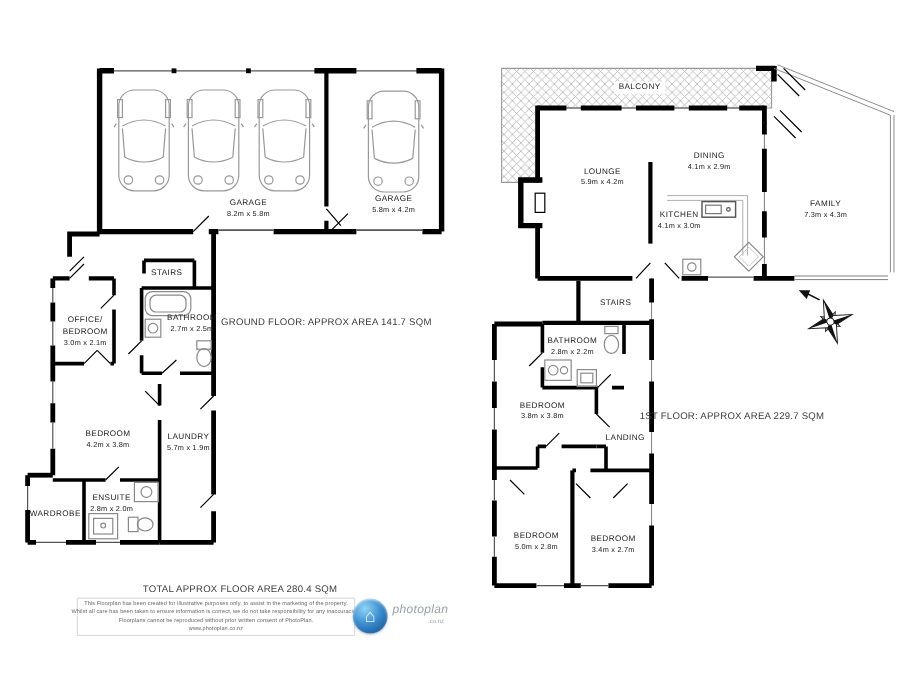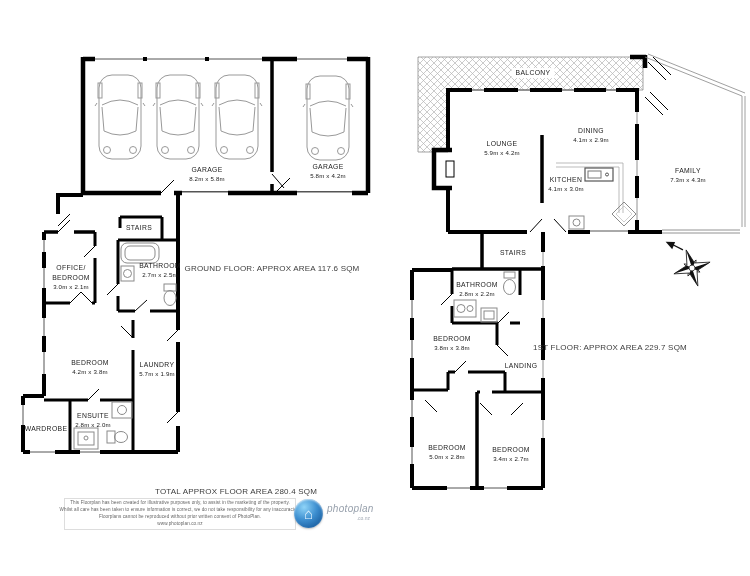--- a/index.html
+++ b/index.html
@@ -7,21 +7,21 @@
          font-family:"Liberation Sans", sans-serif;}
   svg{position:absolute;left:0;top:0;}
   .lbl{position:absolute;transform:translate(-50%,-50%);display:flex;flex-direction:column;
        align-items:center;text-align:center;color:#1a1a1a;font-size:6.8px;letter-spacing:.35px;
        line-height:1.45;white-space:nowrap;}
   .lbl .dims{font-size:6.1px;letter-spacing:.2px;}
   .lbl.onhatch{background:#fff;padding:0 4px;}
   .area-label{position:absolute;transform:translate(-50%,-50%);font-size:8px;color:#3c3c3c;
        letter-spacing:.2px;white-space:nowrap;}
   .total-label{position:absolute;transform:translate(-50%,-50%);font-size:8px;color:#3c3c3c;
-       letter-spacing:.2px;white-space:nowrap;margin-left:36px;}
+       letter-spacing:.2px;white-space:nowrap;}
   .disc-box{position:absolute;left:64px;top:498px;width:230px;height:30px;border:1px solid #ddd;
        display:flex;flex-direction:column;justify-content:center;align-items:center;}
   .disc-line{font-size:4.6px;color:#666;line-height:1.5;white-space:nowrap;letter-spacing:.1px;}
   .logo-circle{position:absolute;left:294px;top:499px;width:29px;height:29px;border-radius:50%;
        background:radial-gradient(circle at 35% 28%, #8fd4f8 0%, #3e8fd0 45%, #0d4e91 95%);
        box-shadow:inset 0 1px 2px rgba(255,255,255,.7), 0 1px 2px rgba(0,0,0,.25);
        display:flex;align-items:center;justify-content:center;color:#eaf6ff;font-size:15px;}
   .logo-brand{position:absolute;left:327px;top:503px;font-size:10px;color:#97a0ac;
        letter-spacing:.3px;font-style:italic;}
   .logo-tld{position:absolute;left:327px;top:515px;width:43px;text-align:right;font-size:5px;
@@ -263,21 +263,21 @@
     <span>LAUNDRY</span>
     <span class="dims">5.7m x 1.9m</span>
   </div>
   <div class="lbl" style="left:46px;top:429px">
     <span>WARDROBE</span>
   </div>
   <div class="lbl" style="left:93px;top:420px">
     <span>ENSUITE</span>
     <span class="dims">2.8m x 2.0m</span>
   </div>
-  <div class="area-label" style="left:272px;top:268px">GROUND FLOOR: APPROX AREA 117.6 SQM</div>
+  <div class="area-label" style="left:272px;top:268px">GROUND FLOOR: APPROX AREA 141.7 SQM</div>
 
   <div class="lbl onhatch" style="left:533px;top:73px">
     <span>BALCONY</span>
   </div>
   <div class="lbl" style="left:502px;top:148px">
     <span>LOUNGE</span>
     <span class="dims">5.9m x 4.2m</span>
   </div>
   <div class="lbl" style="left:591px;top:135px">
     <span>DINING</span>

